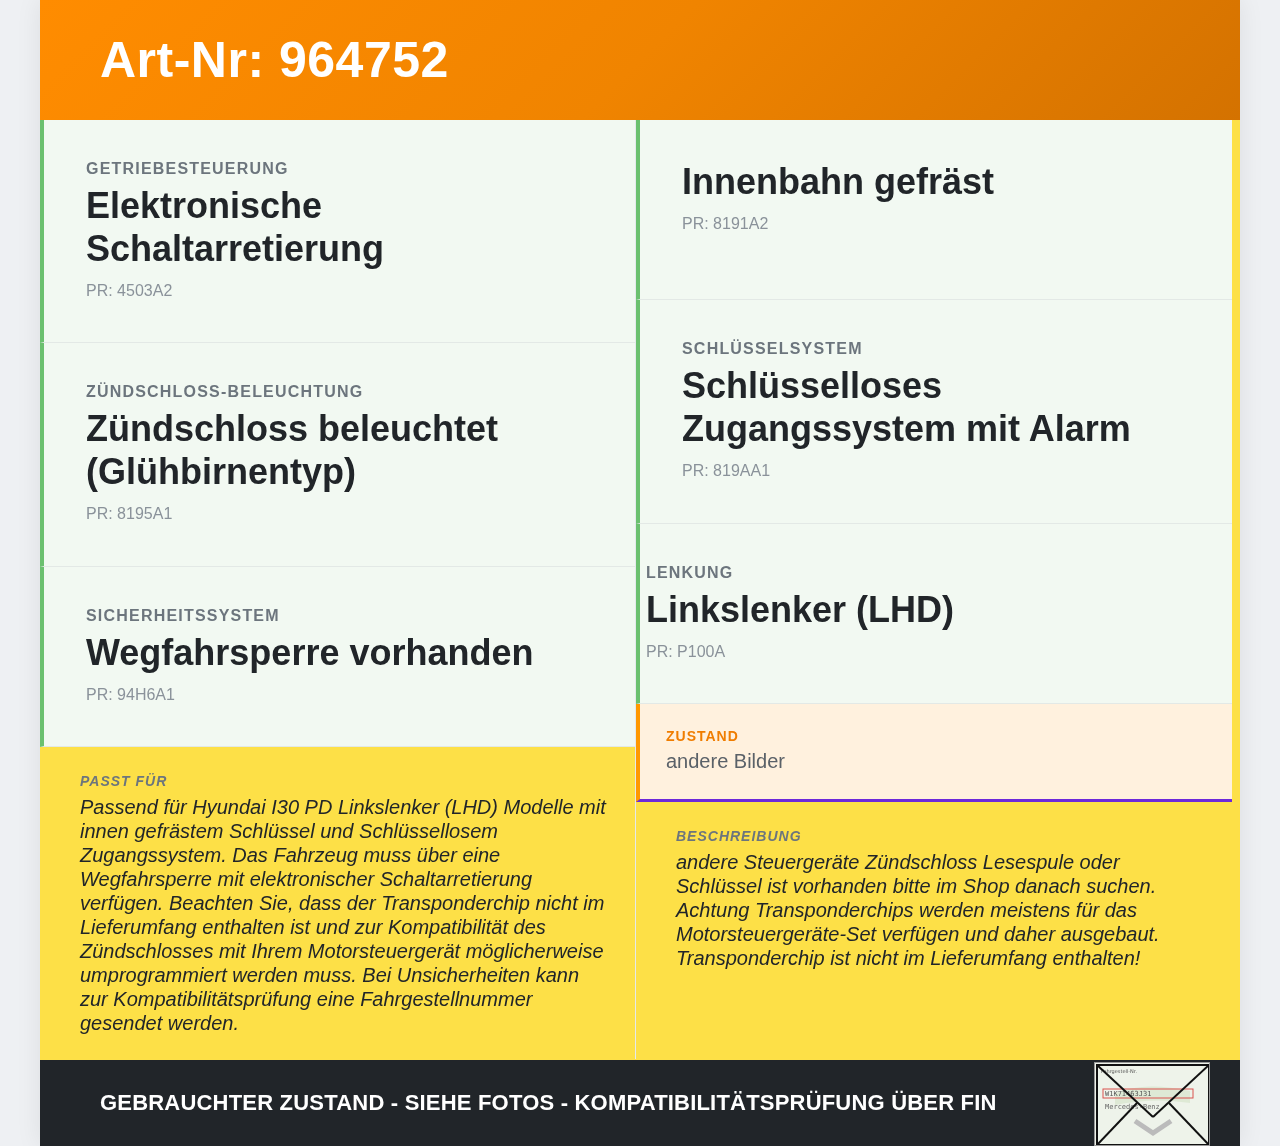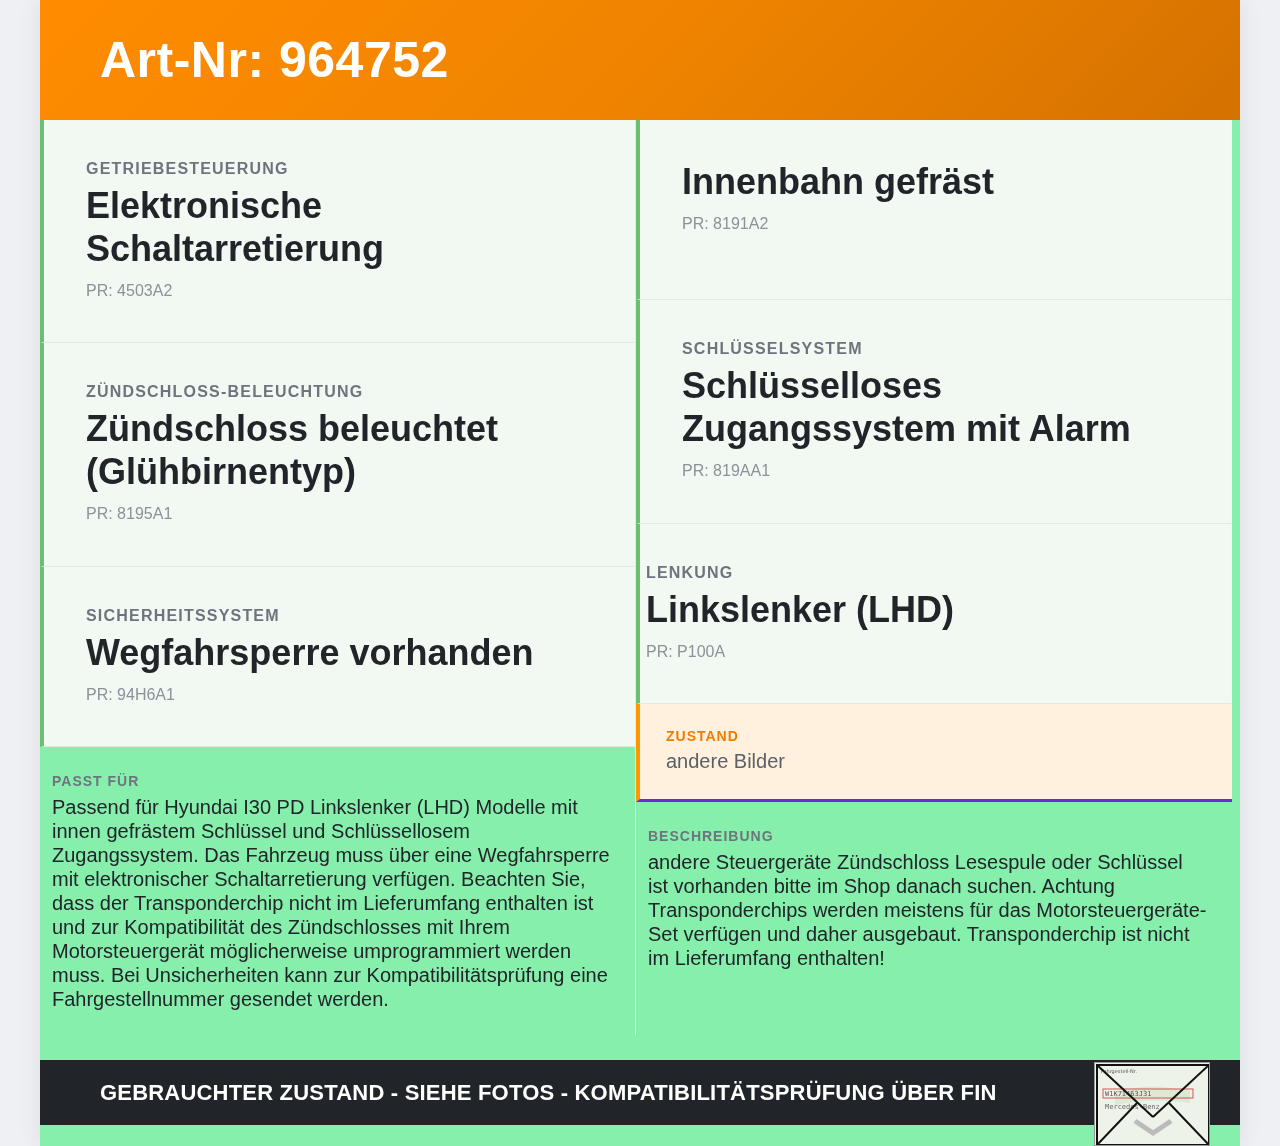--- a/index.html
+++ b/index.html
@@ -4,21 +4,21 @@
 <style>
   * { box-sizing: border-box; margin: 0; padding: 0; }
   html, body { width: 1280px; height: 1146px; overflow: hidden; }
   body {
     background: #eef0f3;
     font-family: "Liberation Sans", "DejaVu Sans", sans-serif;
     color: #212529;
   }
   .page {
     position: absolute; left: 40px; top: 0; width: 1200px; height: 1146px;
-    background: #86efac;
+    background: #fde047;
     box-shadow: 0 0 24px rgba(0,0,0,0.08);
     overflow: hidden;
   }
   .header {
     height: 120px;
     background: linear-gradient(135deg, #ff8c00 0%, #f08400 50%, #d47200 100%);
     display: flex; align-items: center;
     padding-left: 60px;
   }
   .header h1 {
@@ -50,30 +50,30 @@
     height: 98px;
     padding: 24px 26px 0 26px;
   }
   .condition .label {
     font-size: 14px; font-weight: 700; letter-spacing: 1px; color: #f07d00;
     text-transform: uppercase;
   }
   .condition .value {
     font-size: 20px; color: #5a6168; margin-top: 6px;
   }
-  .textblock { padding: 26px 24px 24px 12px; }
+  .textblock { padding: 26px 24px 24px 40px; font-style: italic; }
   .textblock .label {
     font-size: 14px; font-weight: 700; letter-spacing: 1px; color: #6c757d;
     text-transform: uppercase; margin-bottom: 6px;
   }
   .textblock .body {
     font-size: 20px; line-height: 24px; color: #212529; font-weight: 500;
   }
   .footer {
-    position: absolute; left: 0; top: 1060px; width: 1200px; height: 65px;
+    position: absolute; left: 0; top: 1060px; width: 1200px; height: 86px;
     background: #212529;
     display: flex; align-items: center;
     padding-left: 60px;
   }
   .footer .text {
     color: #ffffff; font-size: 22px; font-weight: 700; letter-spacing: 0.2px;
   }
   .fin-thumb {
     position: absolute; left: 1054px; top: 2px; width: 116px; height: 84px;
     background: #eef2ea; border: 1px solid #999;

